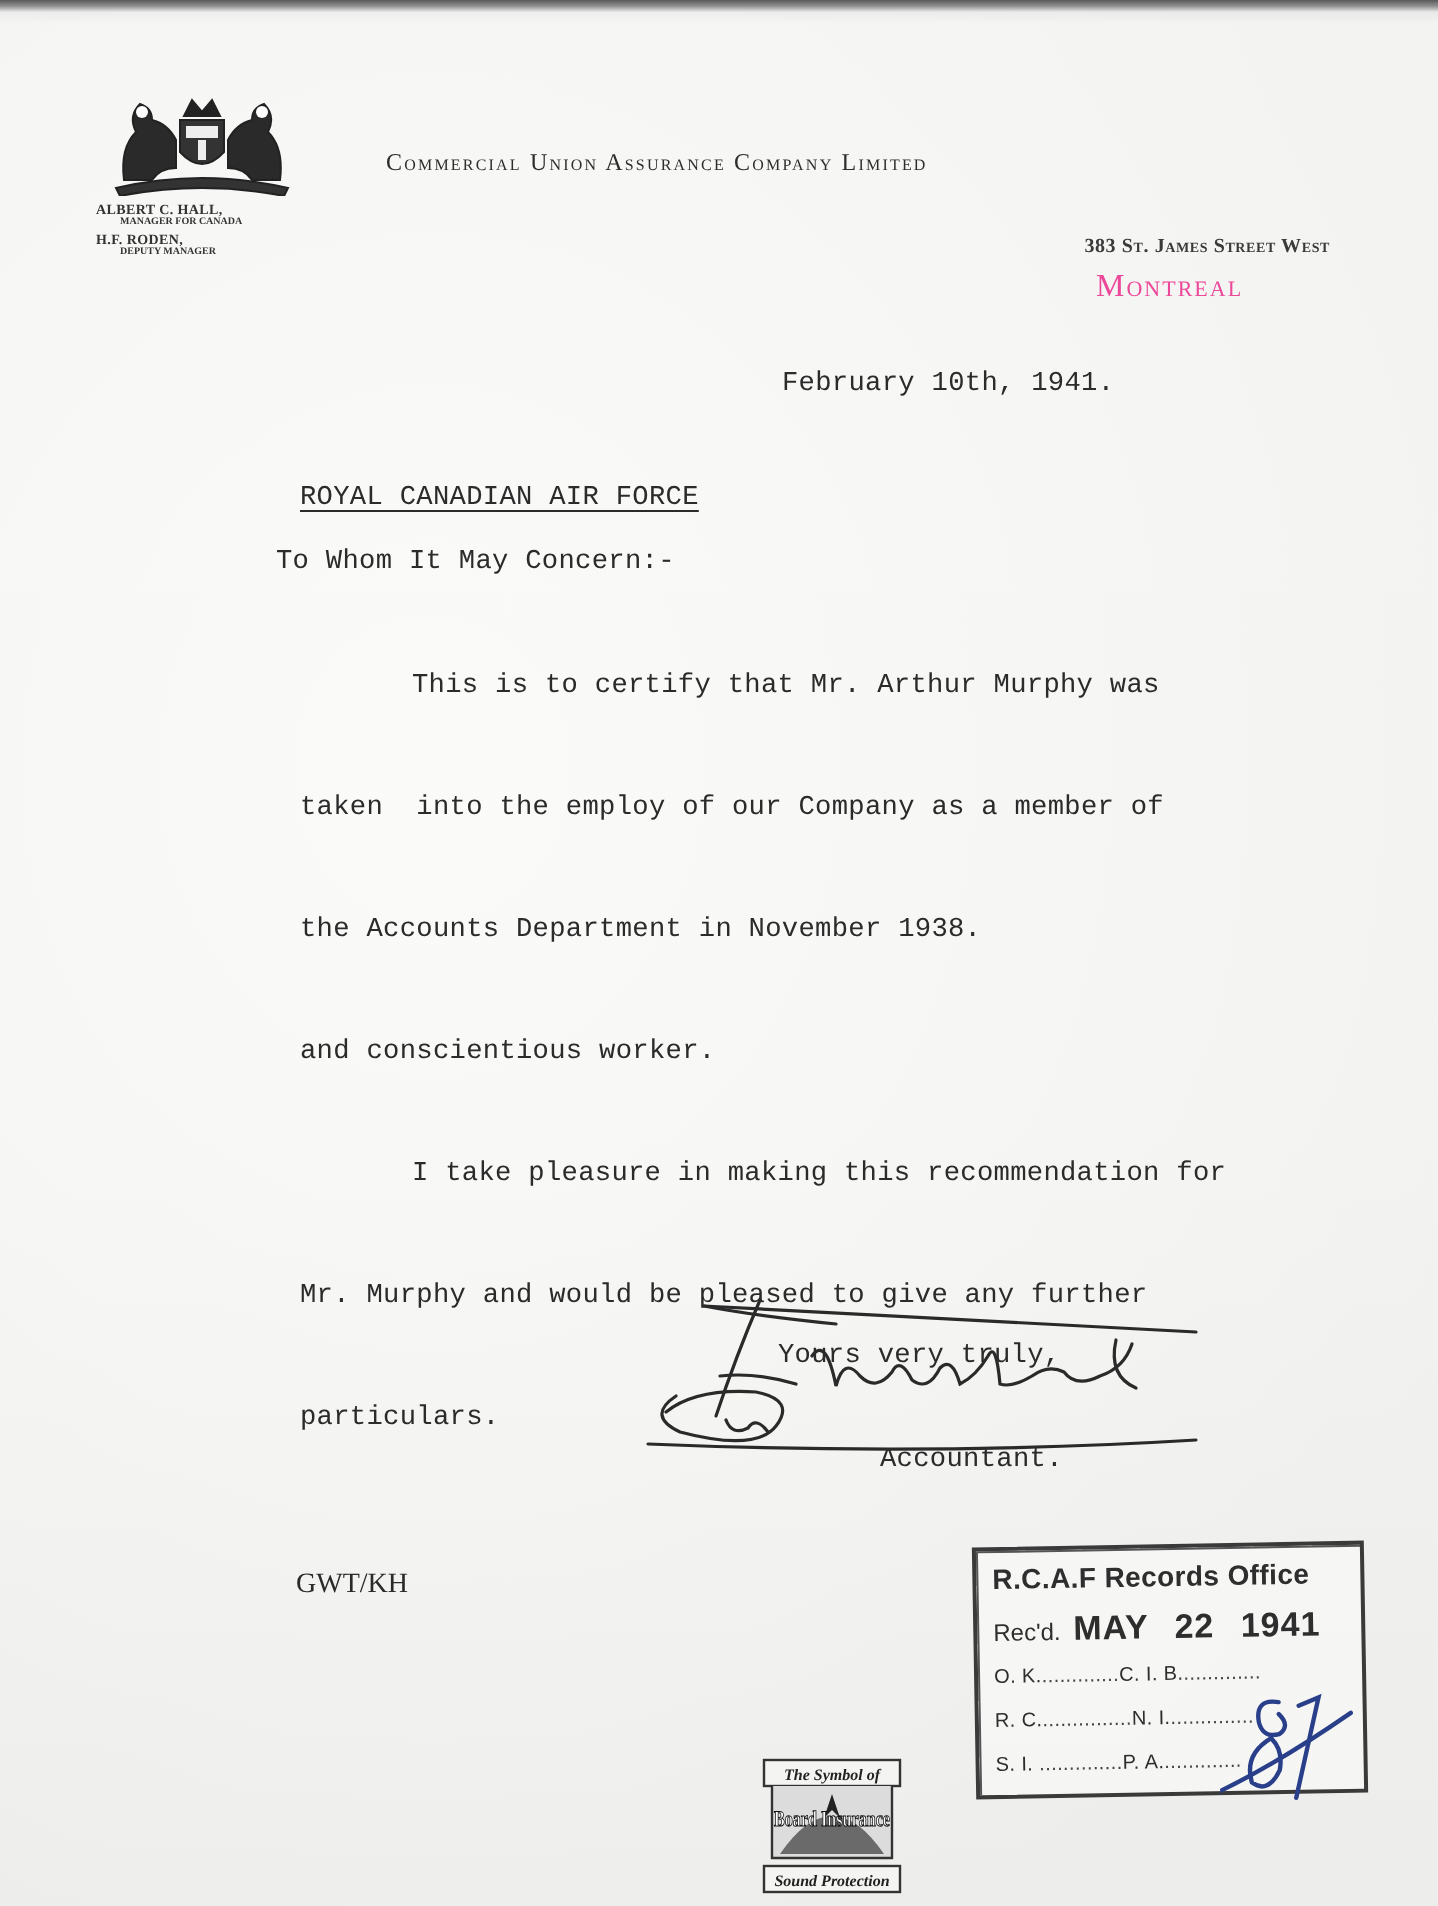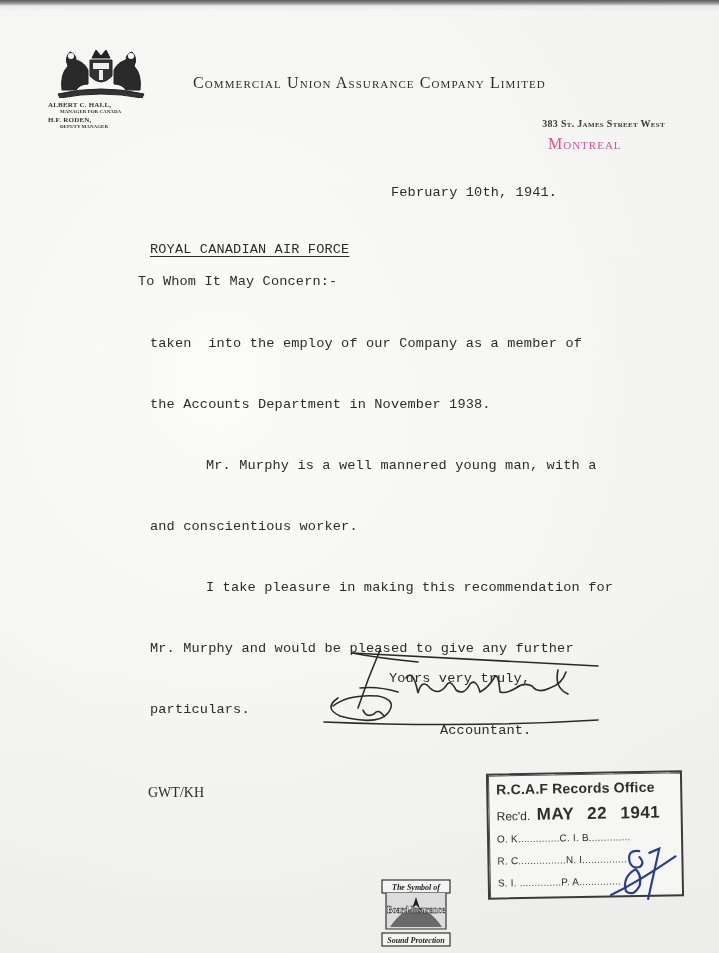--- a/index.html
+++ b/index.html
@@ -17,21 +17,21 @@
     .abs { position: absolute; }
 
     
     .crest { left: 54px; top: 44px; width: 94px; height: 54px; }
     .officers { left: 48px; top: 102px; font-family: "Liberation Serif", "DejaVu Serif", serif; font-weight: bold; color: #333; line-height: 1; }
     .officers .name { font-size: 7px; letter-spacing: 0.2px; }
     .officers .title { font-size: 5px; margin-left: 12px; margin-bottom: 3px; }
     .company-name {
       left: 193px; top: 74px; width: 480px;
       font-family: "Liberation Serif", "DejaVu Serif", serif;
-      font-size: 16px; font-variant: small-caps; letter-spacing: 1.1px; color: #2d2d2d;
+      font-size: 12px; font-variant: small-caps; letter-spacing: 1.1px; color: #2d2d2d;
       white-space: nowrap;
     }
     .address-line {
       right: 54px; top: 118px; font-family: "Liberation Serif", "DejaVu Serif", serif;
       font-size: 10px; font-variant: small-caps; font-weight: bold; color: #3a3a3a; letter-spacing: 0.3px; text-align: right;
     }
     .city {
       left: 548px; top: 135px; font-family: "Liberation Serif", "DejaVu Serif", serif;
       font-size: 16px; font-variant: small-caps; letter-spacing: 1px; color: #ec4899;
     }
@@ -102,23 +102,23 @@
 </div>
 <div class="abs company-name">Commercial Union Assurance Company Limited</div>
 <div class="abs address-line">383 St. James Street West</div>
 <div class="abs city">Montreal</div>
 
 <div class="abs typed date">February 10th, 1941.</div>
 <div class="abs typed attention">ROYAL CANADIAN AIR FORCE</div>
 <div class="abs typed salutation">To Whom It May Concern:-</div>
 
 <div class="abs typed body-block">
+  <div class="body-line indent">This is to certify that Mr. Arthur Murphy was</div>
   <div class="body-line">taken  into the employ of our Company as a member of</div>
   <div class="body-line">the Accounts Department in November 1938.</div>
-  <div class="body-line indent">Mr. Murphy is a well mannered young man, with a</div>
   <div class="body-line">and conscientious worker.</div>
   <div class="body-line indent">I take pleasure in making this recommendation for</div>
   <div class="body-line">Mr. Murphy and would be pleased to give any further</div>
   <div class="body-line">particulars.</div>
 </div>
 
 <div class="abs typed closing">Yours very truly,</div>
 <div class="abs signature">
   <svg width="290" height="85" viewBox="0 0 290 85">
     <g fill="none" stroke="#2a2a2a" stroke-width="1.6" stroke-linecap="round">

